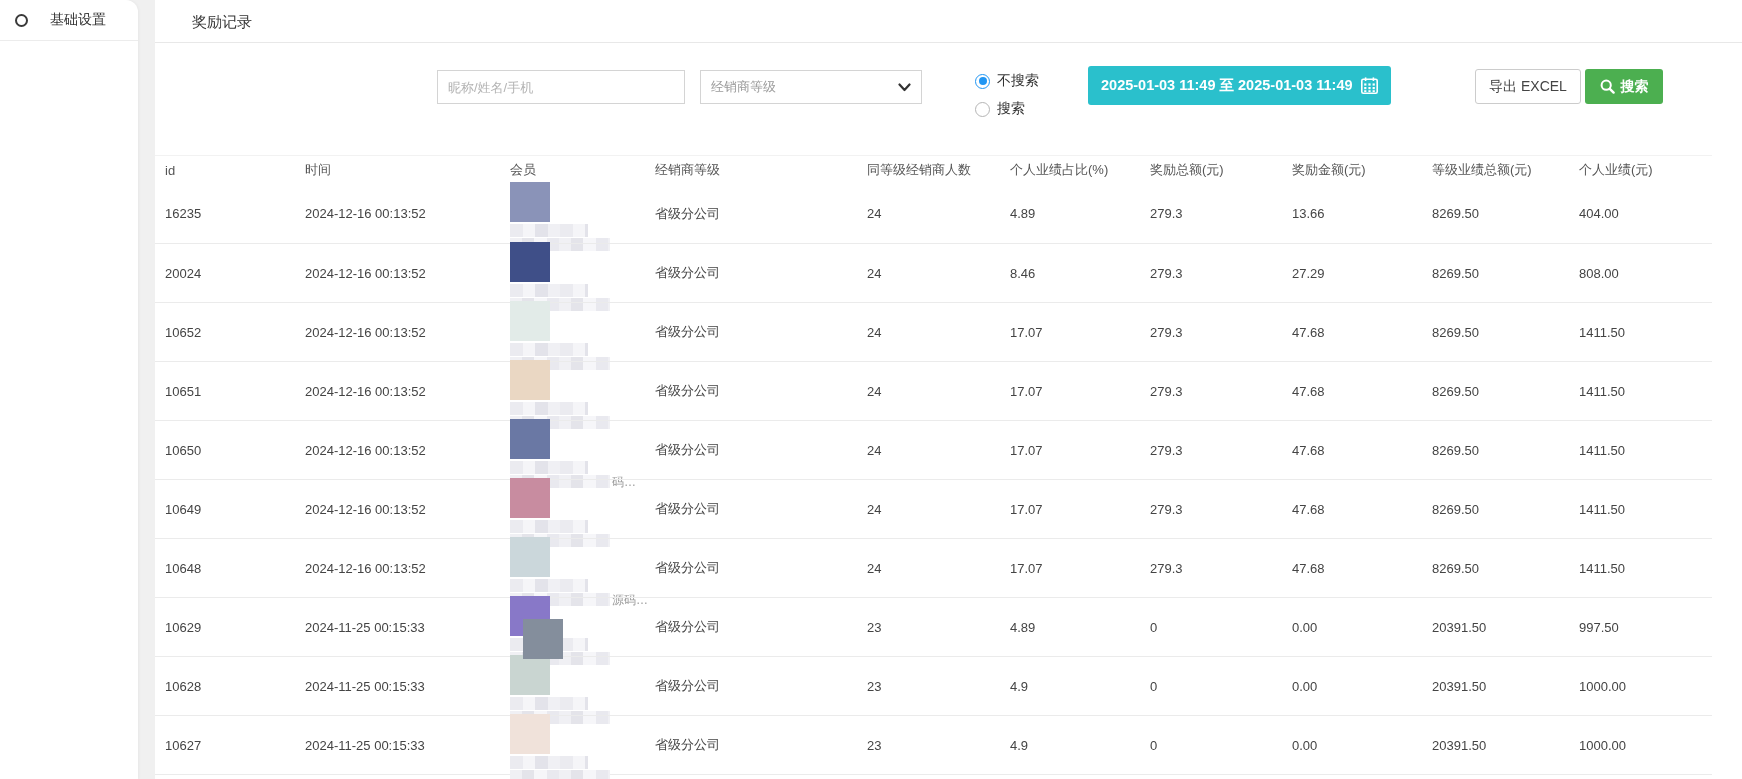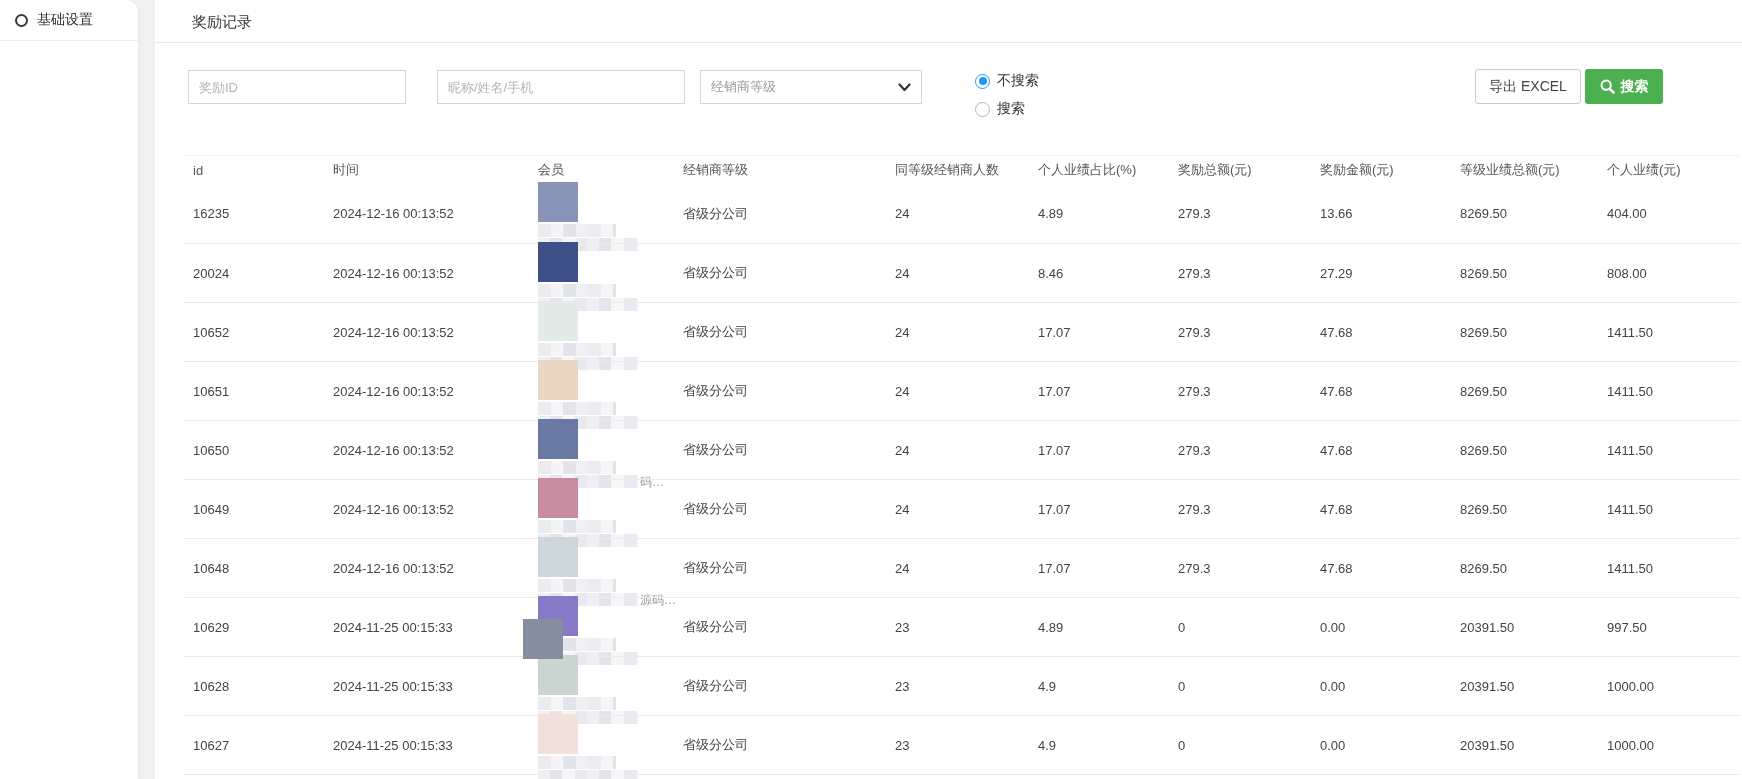--- a/index.html
+++ b/index.html
@@ -2,21 +2,21 @@
 <html><head>
 <meta charset="utf-8">
 <style>
   * { margin:0; padding:0; box-sizing:border-box; }
   html,body { width:1742px; height:779px; overflow:hidden;
     font-family:"Liberation Sans","DejaVu Sans",sans-serif; background:#f0f0f0; }
 
   
   .sidebar { position:absolute; left:0; top:0; width:138px; height:779px;
     background:#fff; border-radius:0 12px 0 0; box-shadow:1px 0 3px rgba(0,0,0,.04); }
-  .side-item { height:41px; display:flex; align-items:center; gap:9px;
+  .side-item { height:41px; display:flex; align-items:center; gap:22px;
     padding-left:15px; border-bottom:1px solid #ececec; cursor:pointer; }
   .side-circle { width:13px; height:13px; border:2px solid #3a3a3a; border-radius:50%; flex:0 0 auto; }
   .side-label { font-size:14px; color:#333; white-space:nowrap; }
 
   
   .main { position:absolute; left:155px; top:0; width:1587px; height:779px; background:#fff; }
   .page-title { position:absolute; left:37px; top:13px; font-size:15px; color:#333; }
   .title-divider { position:absolute; left:0; right:0; top:42px; height:1px; background:#e8e8e8; }
 
   
@@ -42,21 +42,21 @@
     font-family:"Liberation Sans","DejaVu Sans",sans-serif; }
   .export-btn { position:absolute; left:1320px; top:69px; width:106px; height:35px;
     background:#fff; border:1px solid #ccc; border-radius:3px; font-size:14px; color:#444;
     cursor:pointer; font-family:"Liberation Sans","DejaVu Sans",sans-serif; }
   .search-btn { position:absolute; left:1430px; top:69px; width:78px; height:35px;
     background:#4caf50; border:none; border-radius:3px; font-size:14px; color:#fff;
     font-weight:bold; cursor:pointer; display:flex; align-items:center; justify-content:center;
     gap:6px; font-family:"Liberation Sans","DejaVu Sans",sans-serif; }
 
   
-  .tbl { position:absolute; left:28px; top:155px; width:1557px; }
+  .tbl { position:absolute; left:0; top:155px; width:1557px; }
   .t-head { display:flex; height:29px; align-items:center; border-top:1px solid #f2f2f2; }
   .t-head .cell { font-size:13px; color:#555; }
   .t-row { display:flex; height:59px; align-items:center; border-top:1px solid #ebebeb; position:relative; }
   .t-row:first-of-type { border-top:none; }
   .t-bottom { border-top:1px solid #ebebeb; height:0; }
   .cell { flex:0 0 auto; font-size:13px; color:#444; overflow:visible; white-space:nowrap; }
   .c0 { width:150px; padding-left:10px; }
   .c1 { width:205px; }
   .c2 { width:145px; }
   .c3 { width:212px; }
@@ -89,21 +89,20 @@
   <div class="side-item">
     <span class="side-circle"></span>
     <span class="side-label">基础设置</span>
   </div>
 </div>
 
 <div class="main">
   <div class="page-title">奖励记录</div>
   <div class="title-divider"></div>
 
-  <input id="inp-reward-id" class="inp" placeholder="奖励ID" style="">
   <input id="inp-member" class="inp" placeholder="昵称/姓名/手机" style="">
 
   <div class="select-box">
     <span class="sel-text">经销商等级</span>
     <svg width="13" height="9" viewBox="0 0 13 9">
       <polyline points="1.5,1.5 6.5,7 11.5,1.5" fill="none" stroke="#333" stroke-width="2.2" stroke-linecap="round" stroke-linejoin="round"></polyline>
     </svg>
   </div>
 
   <div class="radio-group">
@@ -112,20 +111,39 @@
           <span class="radio-dot"></span>
         </span>
       <span class="radio-label">不搜索</span>
     </div>
     <div class="radio-row">
       <span class="radio-outer"></span>
       <span class="radio-label">搜索</span>
     </div>
   </div>
 
+  <button class="date-btn">
+    <span>2025-01-03 11:49 至 2025-01-03 11:49</span>
+    <svg width="17" height="17" viewBox="0 0 17 17">
+      <rect x="0.8" y="2.2" width="15.4" height="14" rx="1.5" fill="none" stroke="#fff" stroke-width="1.6"></rect>
+      <line x1="4.6" y1="0.4" x2="4.6" y2="4" stroke="#fff" stroke-width="1.6"></line>
+      <line x1="12.4" y1="0.4" x2="12.4" y2="4" stroke="#fff" stroke-width="1.6"></line>
+      <g fill="#fff">
+        <rect x="3.2" y="6.4" width="2.2" height="2.2"></rect>
+          <rect x="7.4" y="6.4" width="2.2" height="2.2"></rect>
+          <rect x="11.6" y="6.4" width="2.2" height="2.2"></rect>
+        <rect x="3.2" y="10" width="2.2" height="2.2"></rect>
+          <rect x="7.4" y="10" width="2.2" height="2.2"></rect>
+          <rect x="11.6" y="10" width="2.2" height="2.2"></rect>
+        <rect x="3.2" y="13.2" width="2.2" height="1.8"></rect>
+          <rect x="7.4" y="13.2" width="2.2" height="1.8"></rect>
+          <rect x="11.6" y="13.2" width="2.2" height="1.8"></rect>
+      </g>
+    </svg>
+  </button>
 
   <button class="export-btn">导出 EXCEL</button>
 
   <button class="search-btn">
     <svg width="15" height="15" viewBox="0 0 15 15">
       <circle cx="6.2" cy="6.2" r="4.6" fill="none" stroke="#fff" stroke-width="2"></circle>
       <line x1="9.8" y1="9.8" x2="13.6" y2="13.6" stroke="#fff" stroke-width="2.4" stroke-linecap="round"></line>
     </svg>
     <span>搜索</span>
   </button>

